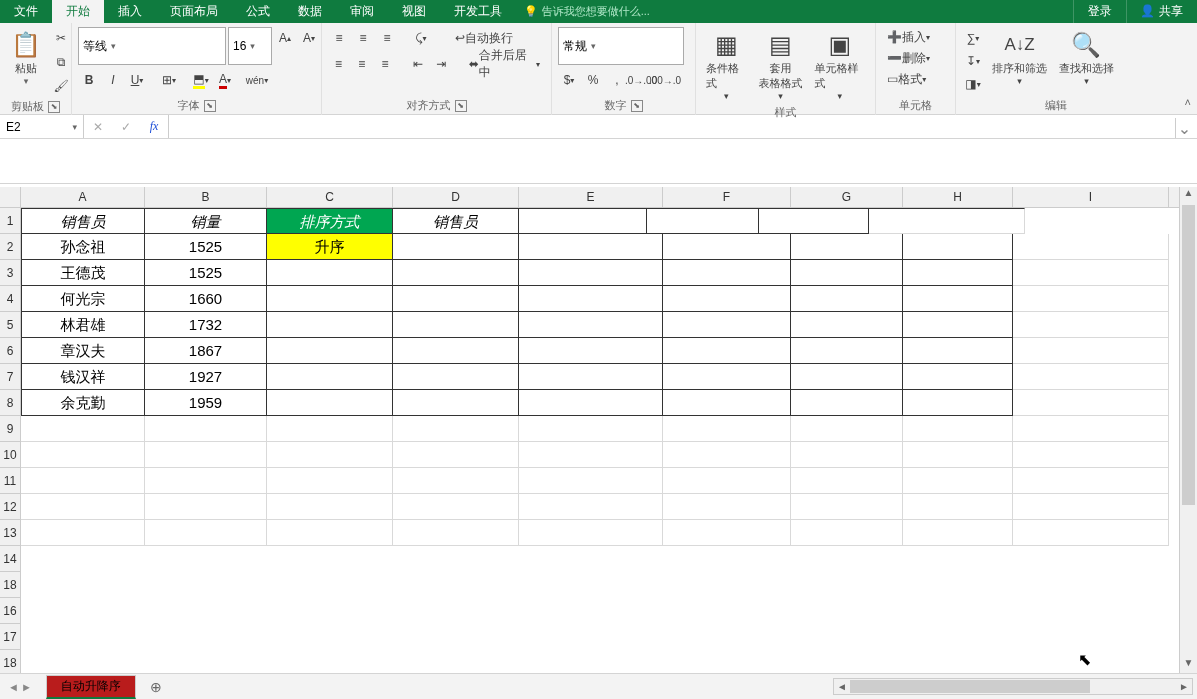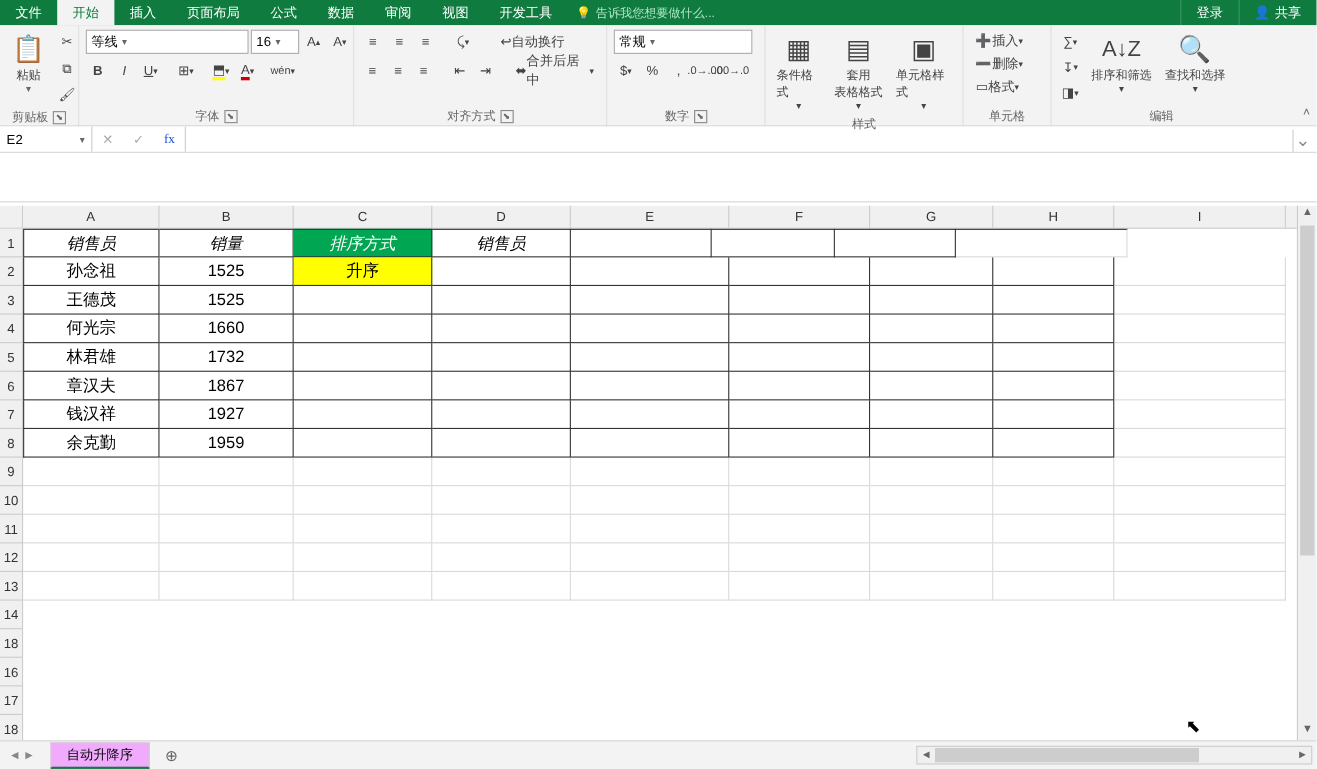--- a/index.html
+++ b/index.html
@@ -15,32 +15,32 @@
 
 
 .ribbon { background: #f3f3f3; height: 92px; border-bottom: 1px solid #d4d4d4; display: flex; }
 .group { border-right: 1px solid #e0e0e0; padding: 4px 6px 2px; display: flex; flex-direction: column; height: 92px; }
 .group-label { font-size: 11px; color: #666; text-align: center; margin-top: auto; padding-top: 2px; display: flex; justify-content: center; align-items: center; gap: 4px; }
 .group-body { display: flex; gap: 4px; align-items: flex-start; flex: 1; }
 .bigbtn { display: flex; flex-direction: column; align-items: center; padding: 2px 4px; font-size: 11px; color: #444; cursor: pointer; }
 .bigbtn .ico { width: 32px; height: 32px; display: flex; align-items: center; justify-content: center; font-size: 24px; }
 .small-row { display: flex; gap: 2px; }
 .sbtn { width: 22px; height: 22px; border: 1px solid transparent; display: flex; align-items: center; justify-content: center; font-size: 12px; color: #444; cursor: pointer; }
-.combo { height: 22px; border: 1px solid #aaa; background: #fff; font-size: 12px; display: flex; align-items: center; padding: 0 4px; }
+.combo { height: 38px; border: 1px solid #aaa; background: #fff; font-size: 12px; display: flex; align-items: center; padding: 0 4px; }
 .combo .arr { margin-left: 4px; font-size: 9px; color: #666; }
 .dialog-launcher { width: 12px; height: 12px; border: 1px solid #888; font-size: 8px; line-height: 10px; text-align: center; color: #666; cursor: pointer; }
 .collapse-ribbon { position: absolute; right: 6px; top: 96px; font-size: 11px; color: #666; cursor: pointer; }
 
 
 .fbar { height: 24px; border-bottom: 1px solid #d4d4d4; display: flex; align-items: stretch; background: #fff; }
 .namebox { width: 84px; border-right: 1px solid #ccc; display: flex; align-items: center; padding: 0 6px; font-size: 12px; }
 .namebox .arr { margin-left: auto; font-size: 9px; color: #666; }
 .fx-controls { display: flex; align-items: center; border-right: 1px solid #ccc; }
 .fx-controls .sbtn { width: 28px; color: #aaa; }
-.fx-controls .fx { font-family: serif; color: #1d4ed8; }
+.fx-controls .fx { font-style: italic; font-family: serif; color: #1d4ed8; }
 .formula-input { flex: 1; }
 .formula-expand { position: absolute; right: 4px; top: 118px; width: 18px; height: 20px; border-left: 1px solid #ccc; display: flex; align-items: center; justify-content: center; color: #888; cursor: pointer; }
 .formula-spacer { height: 45px; border-bottom: 1px solid #d4d4d4; background:#fff;}
 
 
 .grid-wrap { position: absolute; top: 187px; left: 0; right: 0; bottom: 26px; display: flex; }
 .row-headers { width: 21px; border-right: 1px solid #ccc; background: #f0f0f0; }
 .rh { height: 26px; border-bottom: 1px solid #ccc; font-size: 12px; color: #333; text-align: center; line-height: 26px; }
 .corner { height: 21px; border-bottom: 1px solid #ccc; background:#f0f0f0; border-right:1px solid #ccc;}
 .col-headers { position: absolute; top:0; left: 21px; right: 18px; height: 21px; background: #f0f0f0; display: flex; border-bottom: 1px solid #ccc; }
@@ -61,21 +61,21 @@
 
 
 .vscroll { position: absolute; top: 187px; right: 0; bottom: 26px; width: 18px; background: #f0f0f0; border-left: 1px solid #ccc; }
 .vscroll .thumb { position: absolute; top: 18px; left: 2px; right: 2px; height: 300px; background: #cdcdcd; }
 .vscroll .arr { position:absolute; left:0; right:0; height:16px; text-align:center; font-size:10px; color:#666; }
 .vscroll .up { top:0;} .vscroll .dn { bottom:0;}
 
 .statusbar { position: absolute; bottom: 0; left: 0; right: 0; height: 26px; background: #f3f3f3; border-top: 1px solid #d4d4d4; display: flex; align-items: center; }
 .sheet-nav { display: flex; gap: 2px; padding: 0 8px; color: #888; }
 .sheet-nav span { font-size: 11px; cursor: pointer; }
-.sheet-tab { background: #f0abfc; border: 1px solid #ccc; border-bottom: 2px solid #0f7b3f; padding: 2px 14px; font-size: 12px; margin-left: 6px; cursor: pointer; }
+.sheet-tab { background: #b91c1c; border: 1px solid #ccc; border-bottom: 2px solid #0f7b3f; padding: 2px 14px; font-size: 12px; margin-left: 6px; cursor: pointer; }
 .add-sheet { width: 20px; height: 20px; border-radius: 50%; display: flex; align-items: center; justify-content: center; margin-left: 10px; color: #666; cursor: pointer; font-size: 14px; } 
 .hsb { margin-left: auto; width: 360px; height: 17px; background: #f0f0f0; border: 1px solid #ccc; display: flex; align-items: center; margin-right:4px;}
 .hsb .arr { width: 16px; text-align: center; font-size: 10px; color: #666; }
 .hsb .track { flex: 1; position: relative; height: 100%; }
 .hsb .thumb { position: absolute; left: 0; width: 240px; top: 1px; bottom: 1px; background: #cdcdcd; }
 
 .cursor-arrow { position: absolute; left: 1078px; top: 650px; font-size: 16px; color: #000; pointer-events: none; }
 </style>
 </head>
 <body>
@@ -292,21 +292,21 @@
         <div class="sbtn">
             <span>↧</span>
             <span style="font-size:8px">▾</span>
           </div>
         <div class="sbtn">
             <span>◨</span>
             <span style="font-size:8px">▾</span>
           </div>
       </div>
       <div class="bigbtn">
-          <div class="ico" style="font-size:20px">A↓Z</div>
+          <div class="ico" style="font-size:17px">A↓Z</div>
           <span>排序和筛选</span>
           <span style="font-size:9px">▾</span>
         </div>
       <div class="bigbtn">
           <div class="ico">🔍</div>
           <span>查找和选择</span>
           <span style="font-size:9px">▾</span>
         </div>
     </div>
     <div class="group-label">

